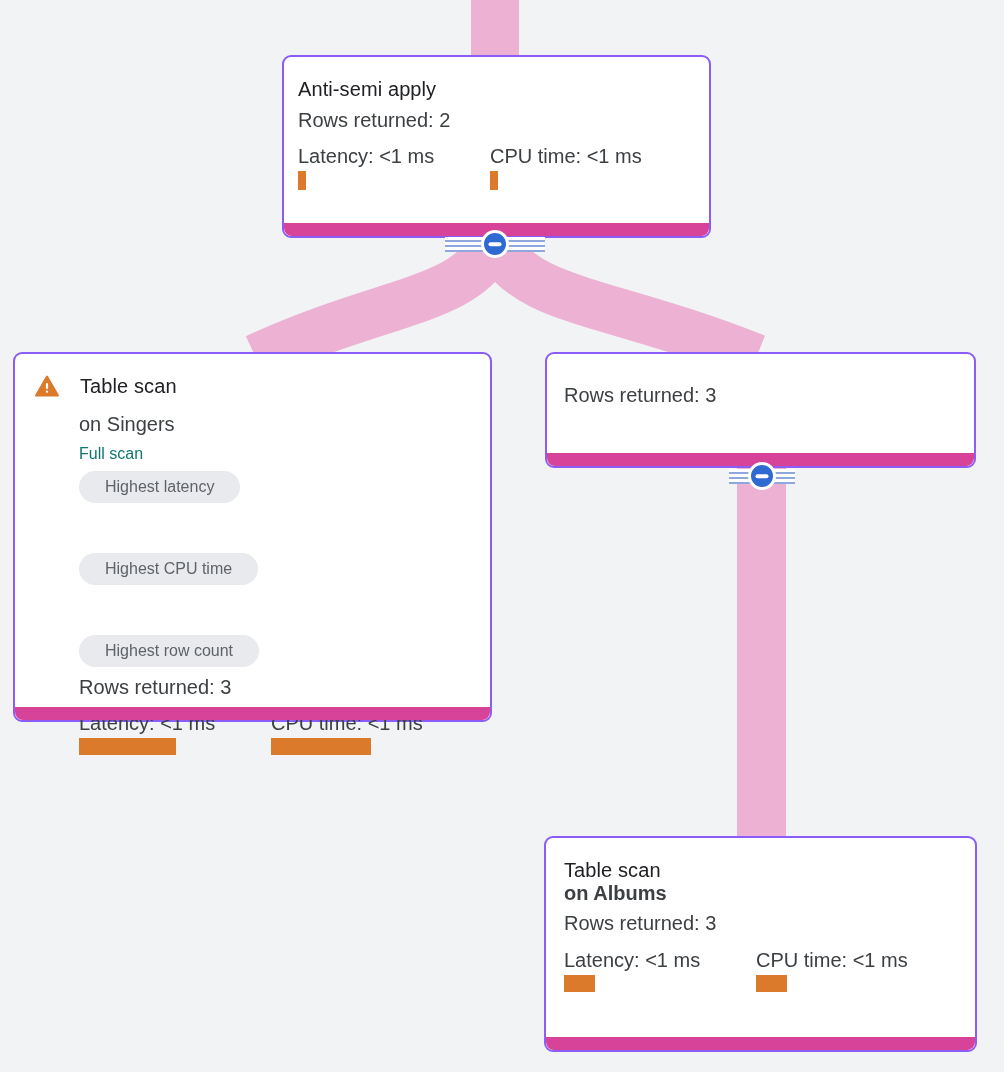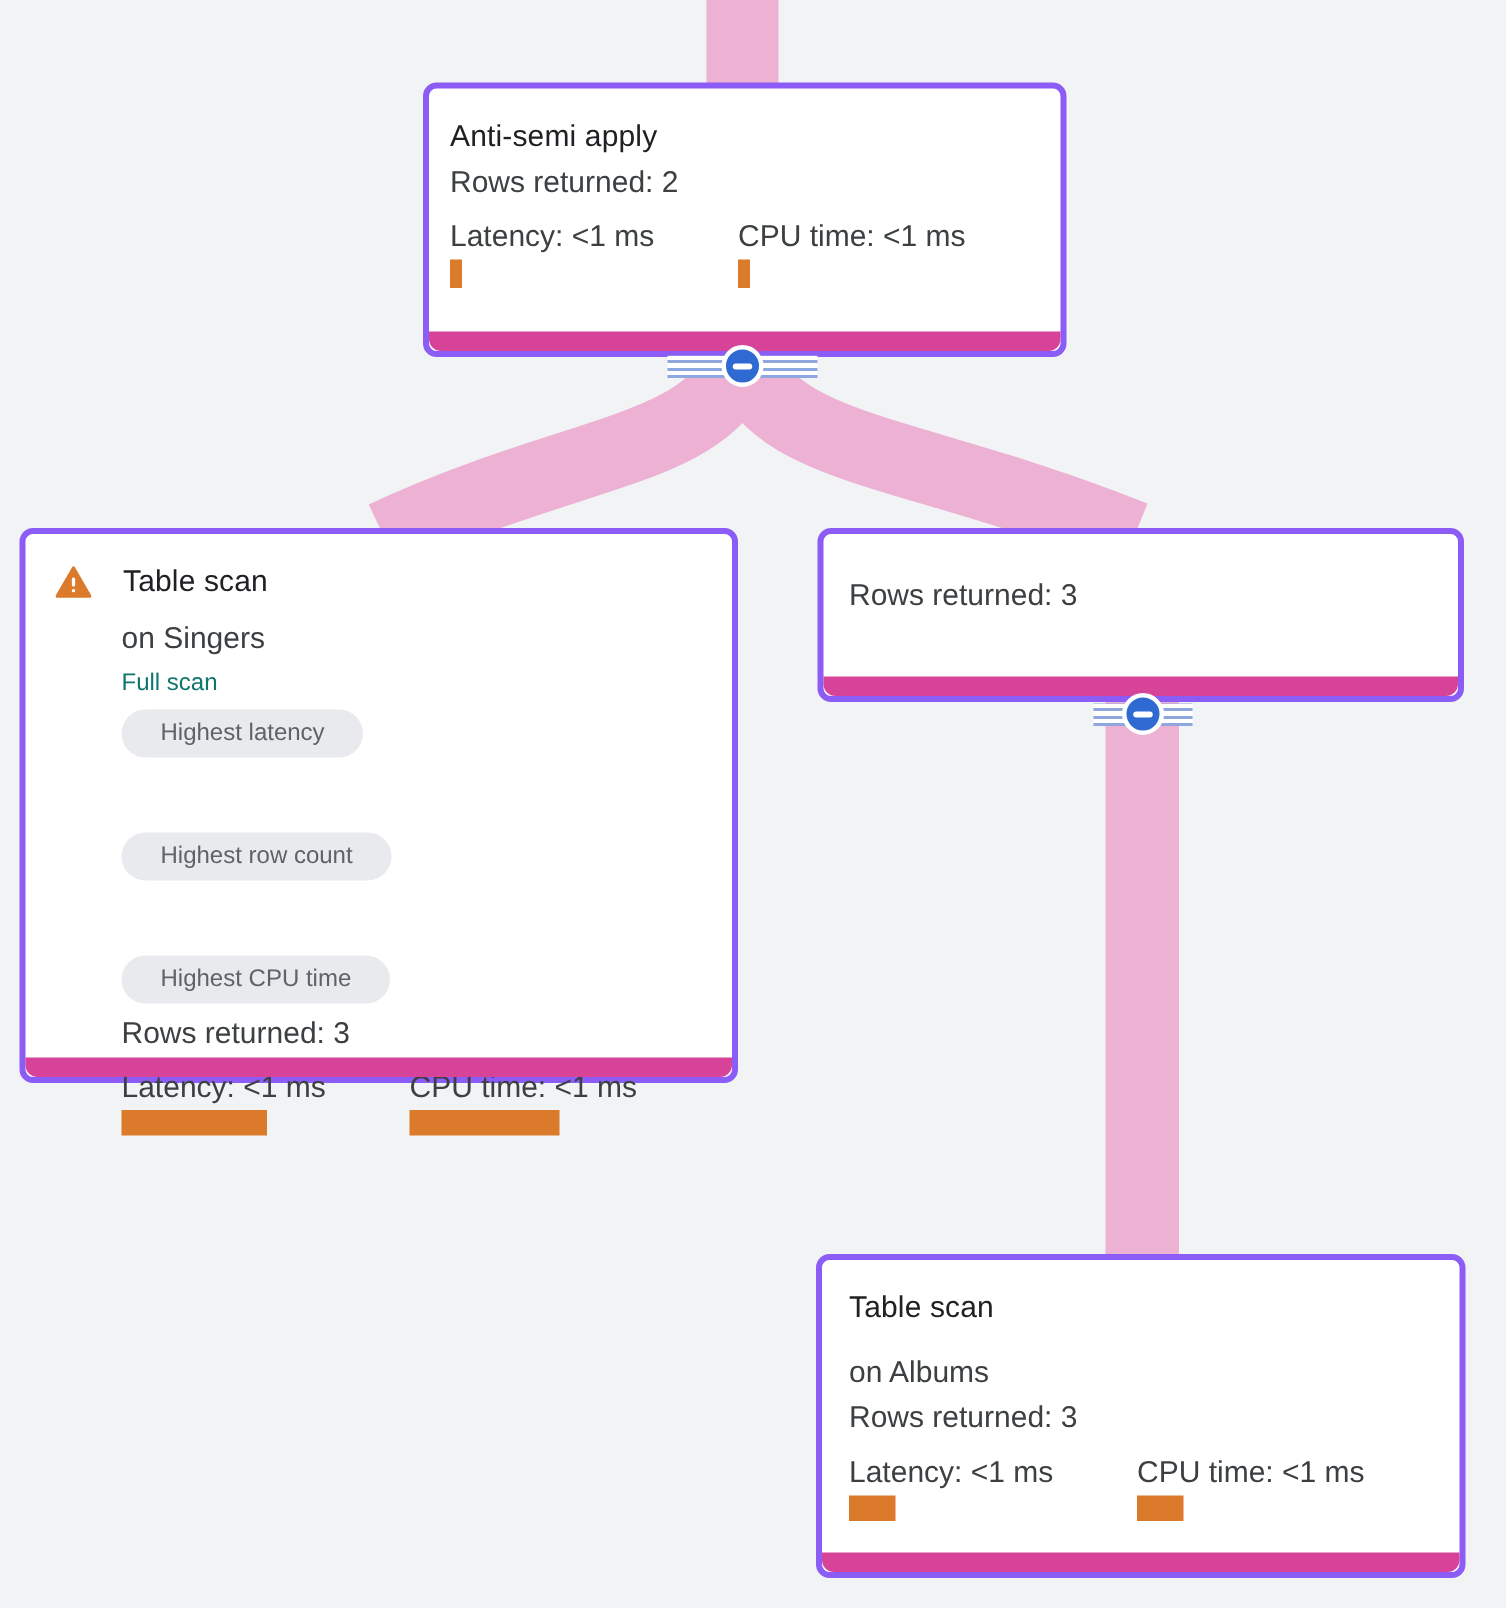--- a/index.html
+++ b/index.html
@@ -13,21 +13,21 @@
     height: 1072px;
     background: #f1f3f4;
     overflow: hidden;
   }
   #flows { position: absolute; left: 0; top: 0; }
 
   
   .card {
     position: absolute;
     background: #ffffff;
-    border: 4px solid #8b5cf6;
+    border: 2px solid #8b5cf6;
     border-radius: 9px;
     box-sizing: border-box;
   }
   .accent {
     position: absolute;
     left: 0; right: 0; bottom: 0;
     height: 13px;
     background: #d8439a;
     border-radius: 0 0 8px 8px;
   }
@@ -140,22 +140,22 @@
           <rect x="10.9" y="8" width="2.2" height="6" rx="1" fill="#ffffff"></rect>
           <rect x="10.9" y="15.6" width="2.2" height="2.2" rx="1" fill="#ffffff"></rect>
         </svg>
         <div class="card-title">Table scan</div>
       </div>
       <div style="margin-left:44px;">
         <div class="body-text" style="margin-top:16px;">on Singers</div>
         <div class="muted-text" style="margin-top:10px;">Full scan</div>
         <div class="badge-stack" style="margin-top:7px;gap:40px;">
           <span class="badge">Highest latency</span>
+          <span class="badge">Highest CPU time</span>
           <span class="badge">Highest row count</span>
-          <span class="badge">Highest CPU time</span>
         </div>
         <div class="body-text">Rows returned: 3</div>
         <div class="metrics" style="margin-top:16px;">
           <div class="metric-col-1">
             <div class="body-text">Latency: &lt;1 ms</div>
             <div class="metric-bar" style="width: 97px;"></div>
           </div>
           <div>
             <div class="body-text">CPU time: &lt;1 ms</div>
             <div class="metric-bar" style="width: 100px;"></div>
@@ -174,21 +174,21 @@
   </div>
 
   <div class="rail" style="left:729px; top:469px; width:66px; height:15px;"></div>
   <button class="collapse-btn" style="left:748px; top:462px;">
     <span class="minus"></span>
   </button>
 
   <div class="card" style="left:544px; top:836px; width:433px; height:216px;">
     <div style="padding:20px 16px 0 18px;">
       <div class="card-title">Table scan</div>
-      <div class="body-text" style="margin-top:21px;">on Albums</div>
+      <div class="body-text" style="margin-top:1px;font-weight:bold;">on Albums</div>
       <div class="body-text" style="margin-top:10px;">Rows returned: 3</div>
       <div class="metrics" style="margin-top:17px;">
         <div class="metric-col-1">
           <div class="body-text">Latency: &lt;1 ms</div>
           <div class="metric-bar" style="width: 31px;"></div>
         </div>
         <div>
           <div class="body-text">CPU time: &lt;1 ms</div>
           <div class="metric-bar" style="width: 31px;"></div>
         </div>

